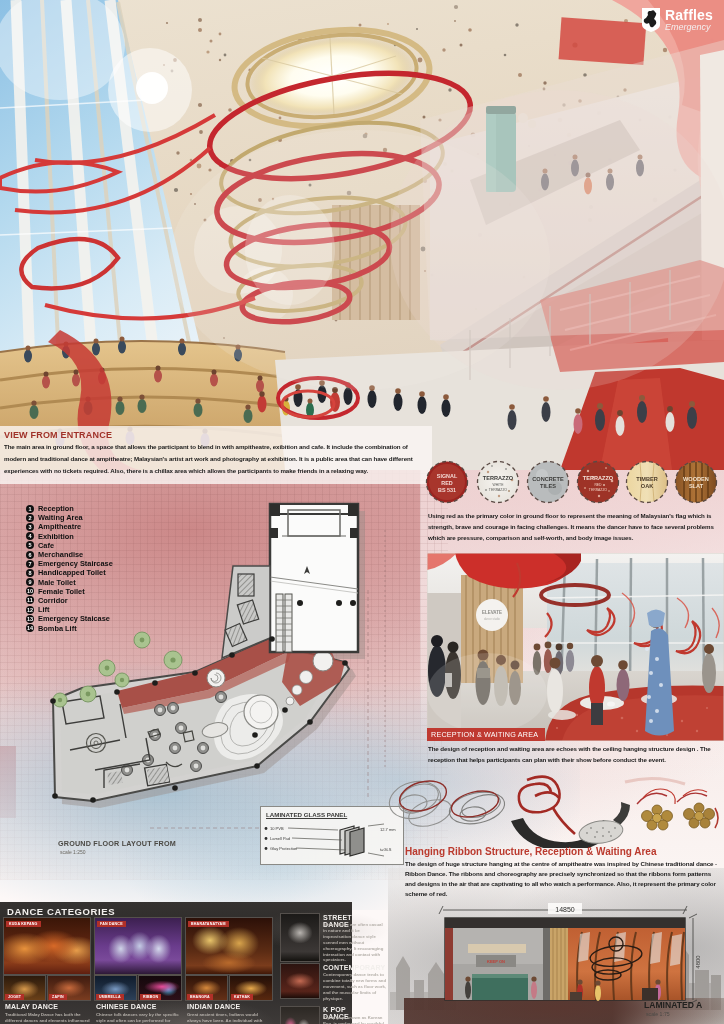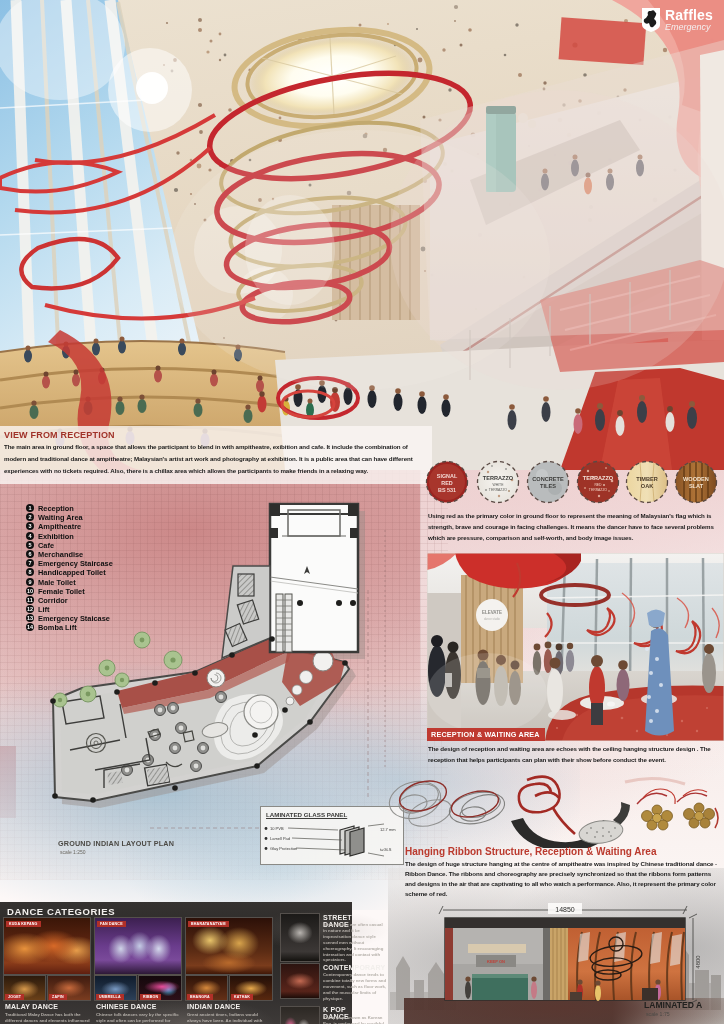--- a/index.html
+++ b/index.html
@@ -488,27 +488,27 @@
  <svg class="abs" style="left:0;top:0;" width="20" height="26" viewBox="0 0 20 26">
   <path d="M1,1 H19 V18 Q19,22 10,25 Q1,22 1,18 Z" fill="#ffffff"></path>
   <path d="M10,4 q3,-2 4,1 q2,1 1,3 l-2,4 q3,2 2,5 l-3,3 q-2,1 -3,-1 l-1,-3 q-3,2 -5,-1 q-1,-3 2,-4 l2,-3 q-1,-3 1,-4 Z" fill="#1c1c1c"></path>
  </svg>
  <div class="abs" style="left:24px;top:0px;color:#ffffff;font-size:14px;font-weight:bold;letter-spacing:0.2px;">Raffles</div>
  <div class="abs" style="left:24px;top:15px;color:#f4efef;font-size:9px;font-style:italic;">Emergency</div>
 </div>
 
 <div class="abs" style="left:0;top:426px;width:432px;height:58px;background:rgba(250,245,243,0.82);"></div>
 
-<div class="abs" style="left:4px;top:430px;color:#a03229;font-size:9px;font-weight:bold;letter-spacing:0.2px;">VIEW FROM RECEPTION</div>
+<div class="abs" style="left:4px;top:430px;color:#a03229;font-size:9px;font-weight:bold;letter-spacing:0.2px;">VIEW FROM ENTRANCE</div>
 
 <div class="abs" style="left:4px;top:441px;width:426px;color:#1a1a1a;font-size:6.2px;font-weight:bold;line-height:11.8px;letter-spacing:-0.1px;">The main area in ground floor, a space that allows the participant to blend in with ampitheatre, exibition and cafe. It include the combination of modern and traditional dance at ampitheatre; Malaysian's artist art work and photography at exhibition. It is a public area that can have different experiences with no tickets required. Also, there is a chillax area which allows the participants to make friends in a relaxing way.</div>
 
 <div class="abs" style="left:26px;top:504px;width:150px;font-size:7.4px;font-weight:bold;color:#111;">
  <style>
-  .lg{display:flex;height:9.2px;}
+  .lg{display:flex;align-items:center;height:9.2px;}
   .lg b{display:inline-block;width:8px;height:8px;border-radius:50%;background:#111;color:#fff;font-size:5.5px;line-height:8px;text-align:center;margin-right:4px;flex:0 0 8px;font-weight:bold;}
  </style>
  <div class="lg"><b>1</b>Reception</div>
  <div class="lg"><b>2</b>Waiting Area</div>
  <div class="lg"><b>3</b>Ampitheatre</div>
  <div class="lg"><b>4</b>Exhibition</div>
  <div class="lg"><b>5</b>Cafe</div>
  <div class="lg"><b>6</b>Merchandise</div>
  <div class="lg"><b>7</b>Emergency Staircase</div>
  <div class="lg"><b>8</b>Handicapped Toilet</div>
@@ -683,21 +683,21 @@
         <circle cx="285" cy="240" r="2.8"></circle>
  </g>
 
  <g stroke="#8c6a6a" stroke-width="0.7" opacity="0.7">
   <line x1="368" y1="120" x2="368" y2="330" stroke-dasharray="4 3"></line>
   <line x1="150" y1="358" x2="365" y2="358" stroke-dasharray="4 3"></line>
   <line x1="385" y1="60" x2="385" y2="300" stroke-dasharray="2 3"></line>
  </g>
 </svg>
 
-<div class="abs" style="left:58px;top:839px;color:#4c4a45;font-size:7.2px;font-weight:bold;letter-spacing:0.2px;">GROUND INDIAN LAYOUT PLAN</div>
+<div class="abs" style="left:58px;top:839px;color:#4c4a45;font-size:7.2px;font-weight:bold;letter-spacing:0.2px;">GROUND FLOOR LAYOUT FROM</div>
 <div class="abs" style="left:60px;top:849px;color:#6b6861;font-size:5px;">scale 1:250</div>
 
 <div class="abs" style="left:260px;top:806px;width:142px;height:57px;background:rgba(246,245,243,0.93);border:1.5px solid #8a8a86;"></div>
 <div class="abs" style="left:266px;top:811px;color:#3c3c3a;font-size:6.2px;font-weight:bold;text-decoration:underline;">LAMINATED GLASS PANEL</div>
 <svg class="abs" style="left:262px;top:820px;" width="138" height="42" viewBox="0 0 138 42">
 
  <g stroke="#2e2e2c" stroke-width="1.2" fill="#d8d8d5">
   <polygon points="78,10 92,6 92,30 78,34"></polygon>
   <polygon points="83,11 97,7 97,31 83,35" fill="#bdbdba"></polygon>
   <polygon points="88,12 102,8 102,32 88,36" fill="#8f8f8c"></polygon>
@@ -960,21 +960,21 @@
       <circle cx="196" cy="112" r="4.8" fill="#6d4a34"></circle>
 
  <ellipse cx="282" cy="120" rx="7" ry="20" fill="#9a948c"></ellipse>
       <circle cx="282" cy="96" r="5" fill="#6d4a34"></circle>
 
  <ellipse cx="60" cy="140" rx="60" ry="40" fill="#ffffff" opacity="0.15"></ellipse>
  <rect x="0" y="0" width="297" height="188" fill="none" stroke="#d8d0c8" stroke-width="1"></rect>
 </svg>
 
 <div class="abs" style="left:427px;top:728px;width:118px;height:13px;background:#bf3a31;"></div>
-<div class="abs" style="left:431px;top:730px;color:#fff;font-size:7.2px;font-weight:bold;letter-spacing:0.2px;">RECEPTION &amp; WAITING AREA</div>
+<div class="abs" style="left:431px;top:730px;color:#fff;font-size:7.2px;font-weight:normal;letter-spacing:0.2px;">RECEPTION &amp; WAITING AREA</div>
 
 <div class="abs" style="left:428px;top:744px;width:296px;color:#1a1a1a;font-size:6.2px;font-weight:bold;line-height:10.5px;letter-spacing:-0.1px;">The design of reception and waiting area are echoes with the ceiling hanging structure design . The reception that helps participants can plan with their show before conduct the event.</div>
 
 <svg class="abs" style="left:385px;top:768px;" width="339" height="80" viewBox="0 0 339 80">
 
  <g fill="none" stroke="#8a8a88" stroke-width="1.1" opacity="0.9">
   <ellipse cx="30" cy="32" rx="26" ry="18" transform="rotate(-14 30 32)"></ellipse>
   <ellipse cx="34" cy="30" rx="20" ry="13" transform="rotate(-20 34 30)"></ellipse>
   <ellipse cx="28" cy="36" rx="14" ry="9" transform="rotate(-8 28 36)"></ellipse>
   <ellipse cx="45" cy="45" rx="22" ry="12" transform="rotate(-18 45 45)"></ellipse>

